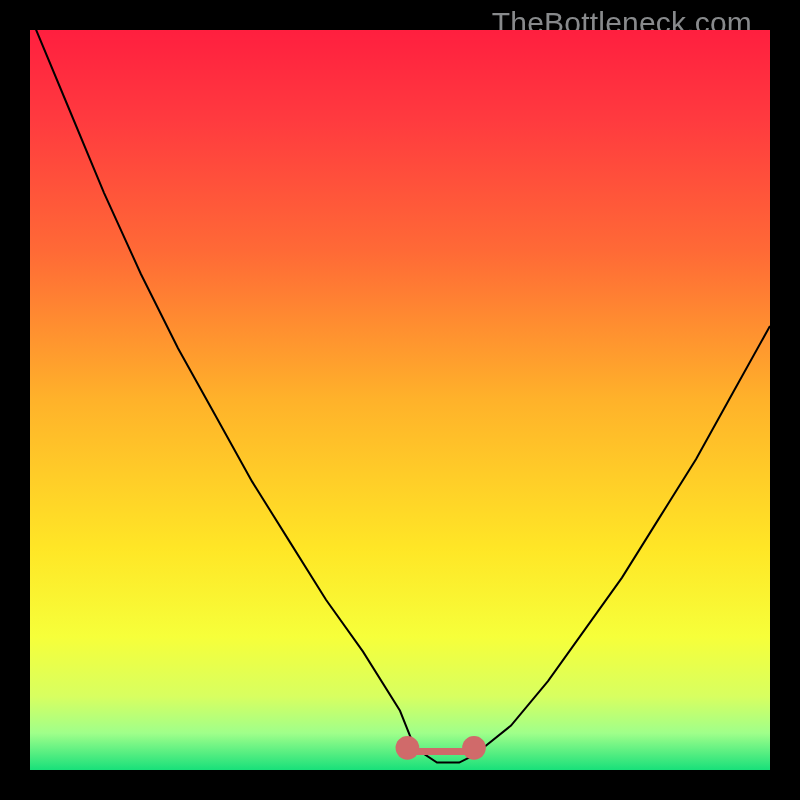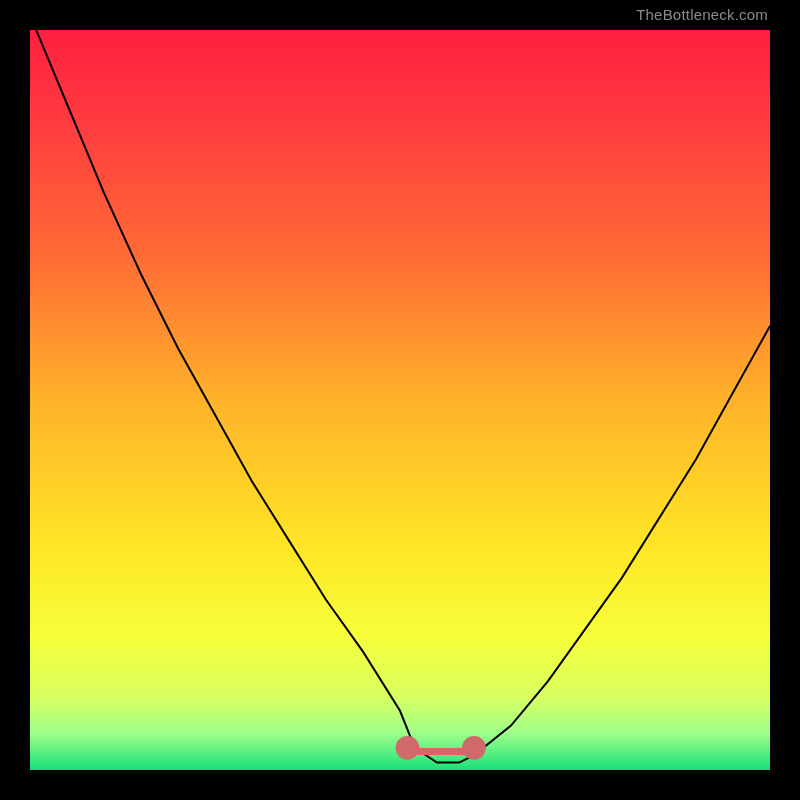--- a/index.html
+++ b/index.html
@@ -29,24 +29,24 @@
   .plot {
     position: absolute;
     top: 0;
     left: 0;
     width: 740px;
     height: 740px;
   }
   .watermark {
     position: absolute;
     top: 6px;
-    right: 32px;
+    right: 48px;
     color: #888a8c;
     font-family: Arial, Helvetica, sans-serif;
-    font-size: 15px;
+    font-size: 30px;
     letter-spacing: 0.2px;
     user-select: none;
   }
 </style>
 </head>
 <body>
 
 <div class="frame">
   <div class="watermark">TheBottleneck.com</div>
   <div class="plot-wrap">

